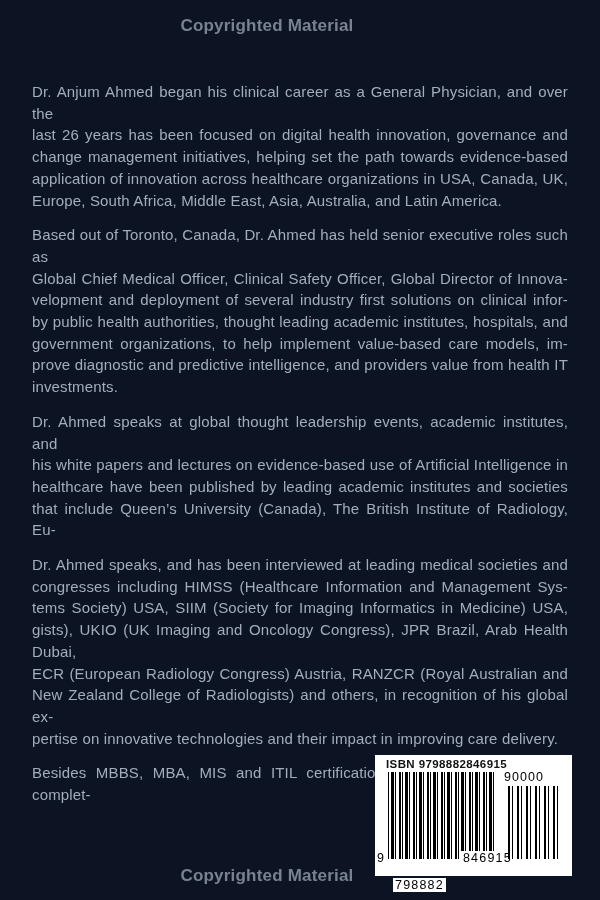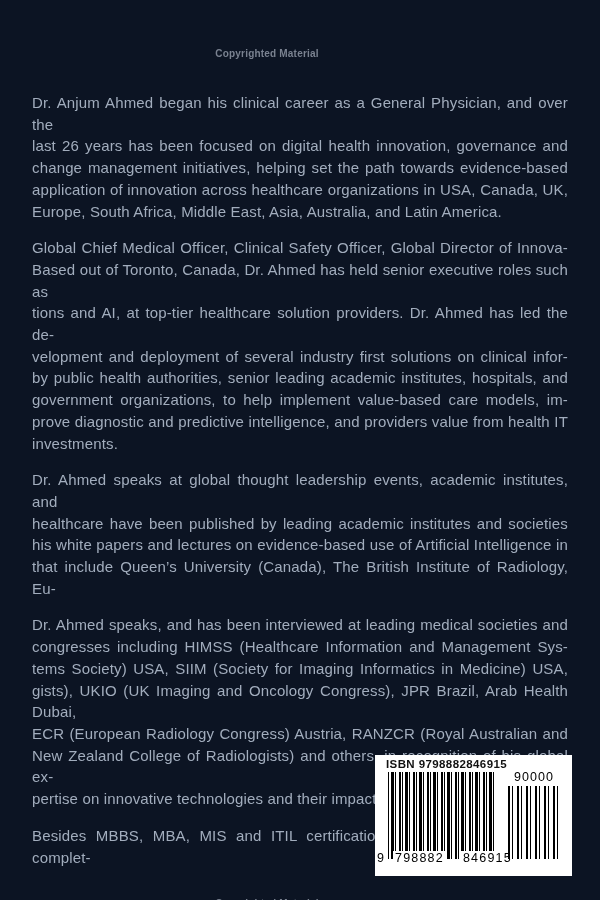--- a/index.html
+++ b/index.html
@@ -7,37 +7,36 @@
     width: 600px; height: 900px;
     background: #0c1423;
     font-family: "Liberation Sans", sans-serif;
     position: relative;
     overflow: hidden;
   }
   .watermark {
     position: absolute; left: 0; width: 534px;
     text-align: center;
     color: #7a8290;
-    font-size: 10px;
+    font-size: 17px;
     font-weight: bold;
     letter-spacing: 0.2px;
-    margin-top: 32px;
   }
   .watermark.top { top: 16px; }
   .watermark.bottom { top: 866px; }
 
   .bio {
     position: absolute;
     left: 32px; top: 77px; width: 536px;
     color: #a2adbd;
     font-size: 15px;
     line-height: 21.7px;
     letter-spacing: 0.15px;
   }
-  .para { margin: 15px 0 13px 0; }
+  .para { margin: 4px 0 13px 0; }
   .line { text-align: justify; text-align-last: justify; }
   .line.last { text-align: justify; text-align-last: left; }
 
   .barcode-box {
     position: absolute;
     left: 375px; top: 755px;
     width: 197px; height: 121px;
     background: #ffffff;
   }
   .isbn-label {
@@ -56,24 +55,24 @@
       #000 11px, #000 13px, #fff 13px, #fff 14px);
   }
   .ean-digits {
     position: absolute; left: 2px; top: 96px;
     height: 16px; display: flex; align-items: flex-start;
     font-size: 12.5px; color: #000;
     letter-spacing: 1.2px;
   }
   .ean-digits .d9 { width: 9px; background: transparent; }
   .ean-digits .grp { background: #fff; padding: 0 2px; }
-  .ean-digits .grp.g1 { margin-left: 7px; }
+  .ean-digits .grp.g1 { margin-left: 7px; margin-top: 27px; }
   .ean-digits .grp.g2 { margin-left: 15px; }
   .supp-price {
-    position: absolute; left: 133px; top: 15px;
+    position: absolute; left: 123px; top: 15px;
     width: 52px; text-align: center;
     font-size: 12.5px; color: #000; letter-spacing: 1px;
   }
   .supp-bars {
     position: absolute; left: 133px; top: 31px;
     width: 52px; height: 73px;
     background: repeating-linear-gradient(90deg,
       #000 0px, #000 2px, #fff 2px, #fff 4px,
       #000 4px, #000 5px, #fff 5px, #fff 9px);
   }
@@ -85,33 +84,32 @@
 
 <div class="bio">
     <div class="para">
       <div class="line">Dr. Anjum Ahmed began his clinical career as a General Physician, and over the</div>
       <div class="line">last 26 years has been focused on digital health innovation, governance and</div>
       <div class="line">change management initiatives, helping set the path towards evidence-based</div>
       <div class="line">application of innovation across healthcare organizations in USA, Canada, UK,</div>
       <div class="line last">Europe, South Africa, Middle East, Asia, Australia, and Latin America.</div>
     </div>
     <div class="para">
+      <div class="line">Based out of Toronto, Canada, Dr. Ahmed has held senior executive roles such as</div>
       <div class="line">Global Chief Medical Officer, Clinical Safety Officer, Global Director of Innova-</div>
-      <div class="line">Based out of Toronto, Canada, Dr. Ahmed has held senior executive roles such as</div>
-      <div class="line">tions and AI, at top-tier healthcare solution providers. Dr. Ahmed has led the de-</div>
       <div class="line">velopment and deployment of several industry first solutions on clinical infor-</div>
-      <div class="line">by public health authorities, senior leading academic institutes, hospitals, and</div>
+      <div class="line">by public health authorities, thought leading academic institutes, hospitals, and</div>
       <div class="line">government organizations, to help implement value-based care models, im-</div>
       <div class="line">prove diagnostic and predictive intelligence, and providers value from health IT</div>
       <div class="line last">investments.</div>
     </div>
     <div class="para">
       <div class="line">Dr. Ahmed speaks at global thought leadership events, academic institutes, and</div>
+      <div class="line">his white papers and lectures on evidence-based use of Artificial Intelligence in</div>
       <div class="line">healthcare have been published by leading academic institutes and societies</div>
-      <div class="line">his white papers and lectures on evidence-based use of Artificial Intelligence in</div>
       <div class="line">that include Queen’s University (Canada), The British Institute of Radiology, Eu-</div>
     </div>
     <div class="para">
       <div class="line">Dr. Ahmed speaks, and has been interviewed at leading medical societies and</div>
       <div class="line">congresses including HIMSS (Healthcare Information and Management Sys-</div>
       <div class="line">tems Society) USA, SIIM (Society for Imaging Informatics in Medicine) USA,</div>
       <div class="line">gists), UKIO (UK Imaging and Oncology Congress), JPR Brazil, Arab Health Dubai,</div>
       <div class="line">ECR (European Radiology Congress) Austria, RANZCR (Royal Australian and</div>
       <div class="line">New Zealand College of Radiologists) and others, in recognition of his global ex-</div>
       <div class="line last">pertise on innovative technologies and their impact in improving care delivery.</div>

